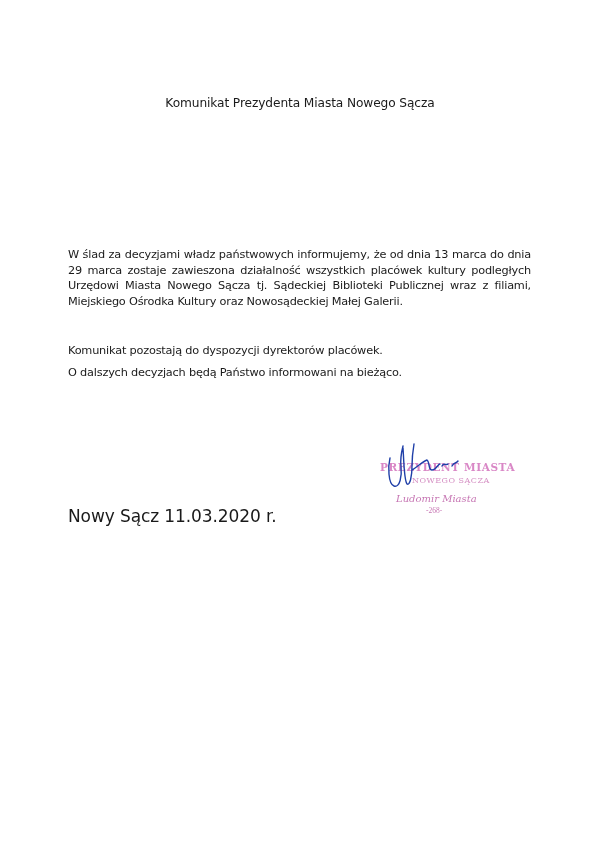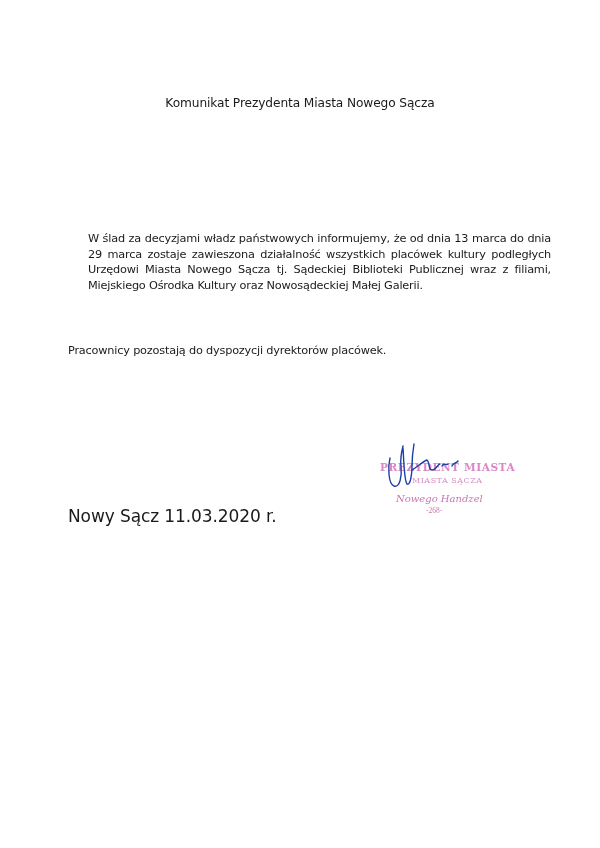--- a/index.html
+++ b/index.html
@@ -4,21 +4,21 @@
 <style>
   html, body { margin: 0; padding: 0; background: #ffffff; }
   body { width: 600px; height: 848px; position: relative; overflow: hidden;
          font-family: "DejaVu Sans", sans-serif; color: #1a1a1a; }
   .page { position: absolute; left: 0; top: 0; width: 496px; height: 848px; background: #fff; }
   .title { position: absolute; left: 0; width: 600px; top: 96px; text-align: center;
            font-size: 12.2px; font-weight: normal; letter-spacing: -0.1px; }
   .addressee { position: absolute; left: 68px; top: 191px; font-size: 12.2px; letter-spacing: -0.1px; }
   .para { position: absolute; left: 68px; width: 463px; font-size: 11.3px; line-height: 15.5px;
           text-align: justify; letter-spacing: -0.2px; margin: 0; }
-  .p1 { top: 231px; margin-left: 20px; }
+  .p1 { top: 247px; }
   .p2 { top: 310px; }
   .p3 { top: 343px; }
   .p4 { top: 365px; }
   .date { position: absolute; left: 68px; top: 506px; font-size: 17px; letter-spacing: -0.1px; }
   .stamp { position: absolute; left: 372px; top: 438px; width: 150px; height: 82px; }
   .stamp-line1 { position: absolute; left: 8px; top: 23px; font-family: "DejaVu Serif", serif;
                  font-size: 10.5px; font-weight: bold; color: #d987c6; letter-spacing: 0.6px; white-space: nowrap; }
   .stamp-line2 { position: absolute; left: 40px; top: 38px; font-family: "DejaVu Serif", serif;
                  font-size: 8px; color: #d58fc3; letter-spacing: 0.5px; white-space: nowrap; }
   .stamp-name { position: absolute; left: 24px; top: 55px; font-family: "DejaVu Serif", serif;
@@ -27,26 +27,27 @@
                font-size: 7.5px; color: #c777b4; white-space: nowrap; }
   .signature { position: absolute; left: 372px; top: 436px; width: 150px; height: 60px; pointer-events: none; }
 </style>
 </head>
 <body>
 
 <div class="page">
   <div class="title">Komunikat Prezydenta Miasta Nowego Sącza</div>
 
   <p class="para p1">W ślad za decyzjami władz państwowych informujemy, że od dnia 13 marca do dnia 29 marca zostaje zawieszona działalność wszystkich placówek kultury podległych Urzędowi Miasta Nowego Sącza tj. Sądeckiej Biblioteki Publicznej wraz z filiami, Miejskiego Ośrodka Kultury oraz Nowosądeckiej Małej Galerii.</p>
-  <p class="para p3">Pracownicy pozostają do dyspozycji dyrektorów placówek.</p>
+  <p class="para p3">Komunikat pozostają do dyspozycji dyrektorów placówek.</p>
+  <p class="para p4">O dalszych decyzjach będą Państwo informowani na bieżąco.</p>
 
   <div class="stamp">
     <span class="stamp-line1">PREZYDENT MIASTA</span>
-    <span class="stamp-line2">MIASTA SĄCZA</span>
-    <span class="stamp-name">Nowego Handzel</span>
+    <span class="stamp-line2">NOWEGO SĄCZA</span>
+    <span class="stamp-name">Ludomir Miasta</span>
     <span class="stamp-num">-268-</span>
   </div>
 
   <svg class="signature" viewBox="0 0 150 60">
     <path d="M18 22 C 16 30, 16 48, 22 50 C 28 52, 30 40, 29 30 C 28 22, 30 14, 31 10
              M31 12 C 32 26, 32 44, 35 48 C 38 50, 40 40, 40 30 C 40 22, 41 14, 42 8
              M40 34 C 44 32, 50 26, 55 24 C 58 26, 56 34, 60 34 C 64 34, 66 28, 68 28
              M70 30 C 72 26, 74 30, 76 28 M80 30 C 82 26, 84 28, 86 25" fill="none" stroke="#1f3fa8" stroke-width="1.4" stroke-linecap="round" stroke-linejoin="round"></path>
   </svg>
 

